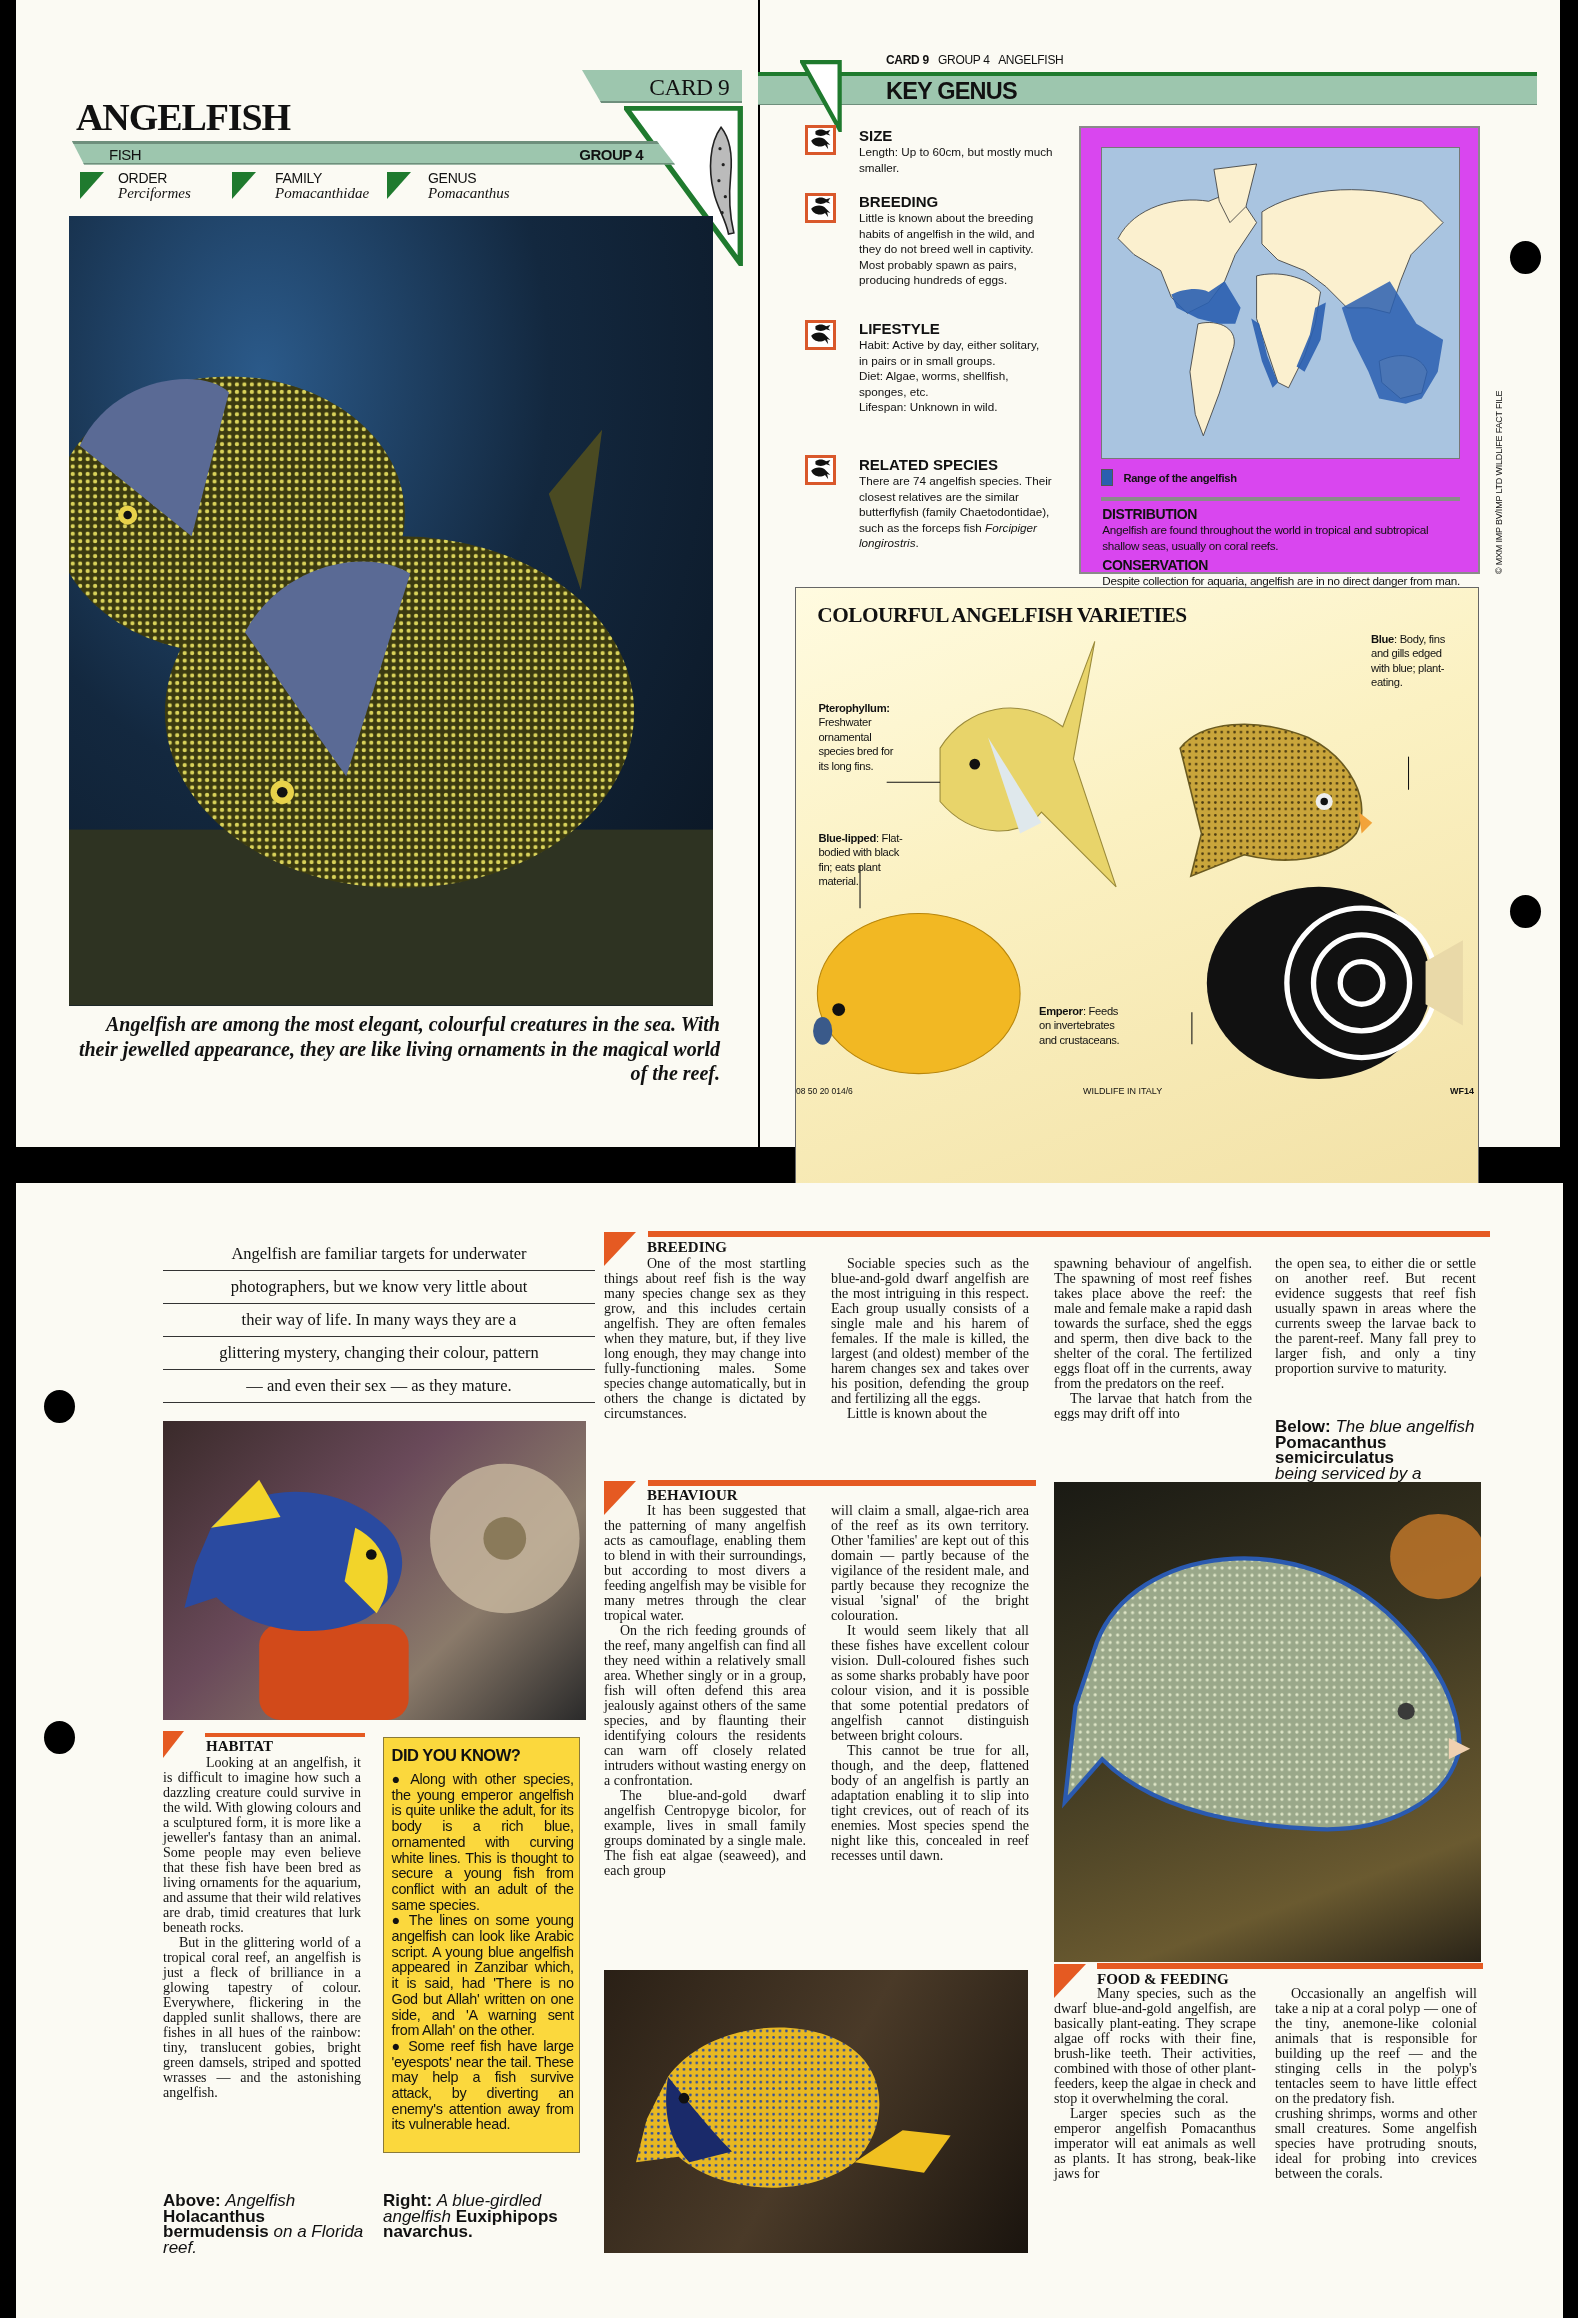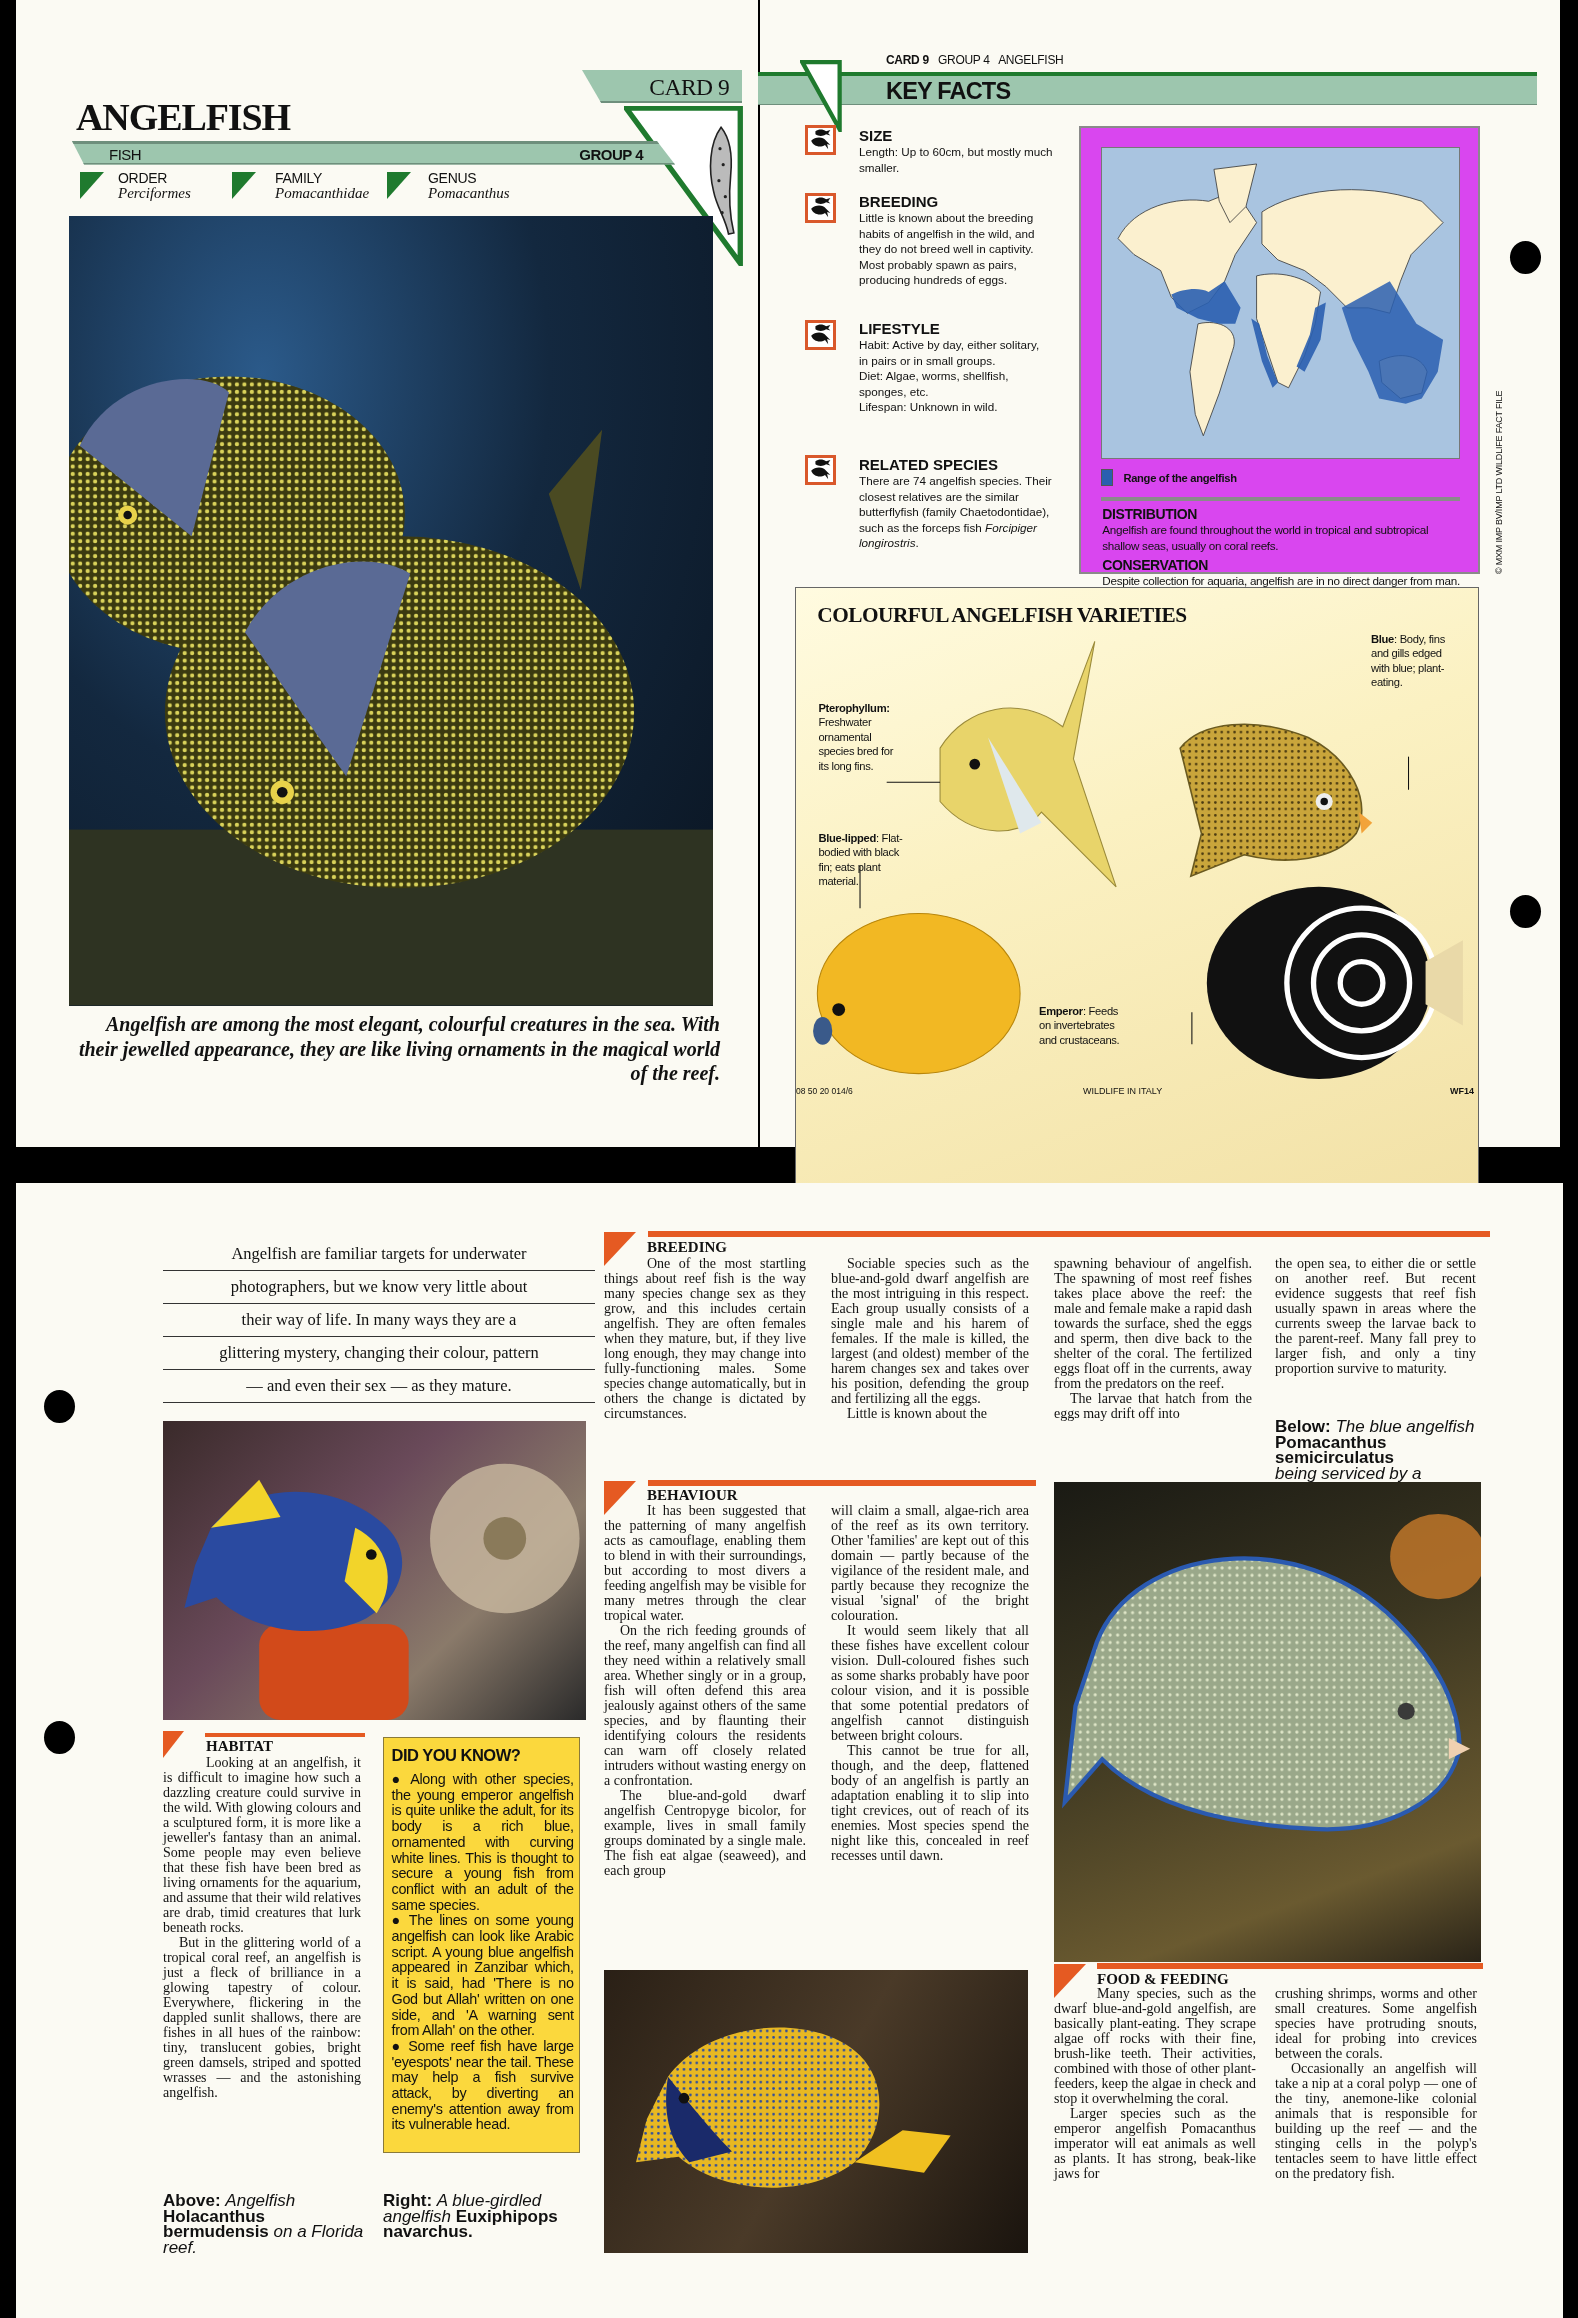--- a/index.html
+++ b/index.html
@@ -98,21 +98,21 @@
 </div>
 
 <div class="abs serif" style="left:64px;top:1012px;width:656px;font-style:italic;font-weight:bold;font-size:20px;line-height:24.5px;text-align:right">Angelfish are among the most elegant, colourful creatures in the sea. With their jewelled appearance, they are like living ornaments in the magical world of the reef.</div>
 
 <div class="abs" style="left:886px;top:53px;font-size:12px;letter-spacing:-0.3px">
   <b>CARD 9</b>&nbsp;&nbsp;
   <span>GROUP 4</span>&nbsp;&nbsp;
   <span>ANGELFISH</span>
 </div>
 <div class="abs" style="left:758px;top:72px;width:779px;height:33px;background:#9dc6ae;border-top:4.3px solid #1f7a2e;border-bottom:1.6px solid #6e8f7c">
-  <span style="position:absolute;left:128px;top:2.1px;font-weight:bold;font-size:23.5px;letter-spacing:-0.8px">KEY FACTS</span>
+  <span style="position:absolute;left:128px;top:2.1px;font-weight:bold;font-size:23.5px;letter-spacing:-0.8px">KEY GENUS</span>
 </div>
 <svg class="abs" style="left:800px;top:60px" width="43" height="72" viewBox="0 0 80 135">
   <polygon points="4,4 74,4 74,130" fill="#fff" stroke="#1f7a2e" stroke-width="8"></polygon>
 </svg>
 
 <div class="kf-icon" style="left:805px;top:125px">
     <svg width="23.5" height="21.3" viewBox="0 0 44 40">
       <path d="M12,4 C18,0 26,0 32,4 L40,2 L36,8 L40,12 L32,10 C26,14 18,14 12,10 Z" fill="#111"></path>
       <path d="M4,22 C12,14 26,14 32,22 L40,30 L34,28 L36,38 L30,30 C20,36 8,32 4,22 Z" fill="#111"></path>
     </svg>
@@ -369,16 +369,16 @@
 </div>
 
 <div class="abs orange-flag" style="left:1054px;top:1964px;border-left-width:32px;border-bottom-width:34px"></div>
 <div class="abs orange-bar" style="left:1097px;top:1963px;width:386px;height:6.4px"></div>
 <div class="abs section-h" style="left:1097px;top:1971px;font-size:15px">FOOD &amp; FEEDING</div>
 <div class="abs body" style="left:1054px;top:1986px;width:202px">
   <p style="text-indent:43px">Many species, such as the dwarf blue-and-gold angelfish, are basically plant-eating. They scrape algae off rocks with their fine, brush-like teeth. Their activities, combined with those of other plant-feeders, keep the algae in check and stop it overwhelming the coral.</p>
   <p>Larger species such as the emperor angelfish Pomacanthus imperator will eat animals as well as plants. It has strong, beak-like jaws for</p>
 </div>
 <div class="abs body" style="left:1275px;top:1986px;width:202px">
+  <p>Occasionally an angelfish will take a nip at a coral polyp — one of the tiny, anemone-like colonial animals that is responsible for building up the reef — and the stinging cells in the polyp's tentacles seem to have little effect on the predatory fish.</p>
   <p style="text-indent:0">crushing shrimps, worms and other small creatures. Some angelfish species have protruding snouts, ideal for probing into crevices between the corals.</p>
-  <p>Occasionally an angelfish will take a nip at a coral polyp — one of the tiny, anemone-like colonial animals that is responsible for building up the reef — and the stinging cells in the polyp's tentacles seem to have little effect on the predatory fish.</p>
 </div>
 
 
 </body></html>

